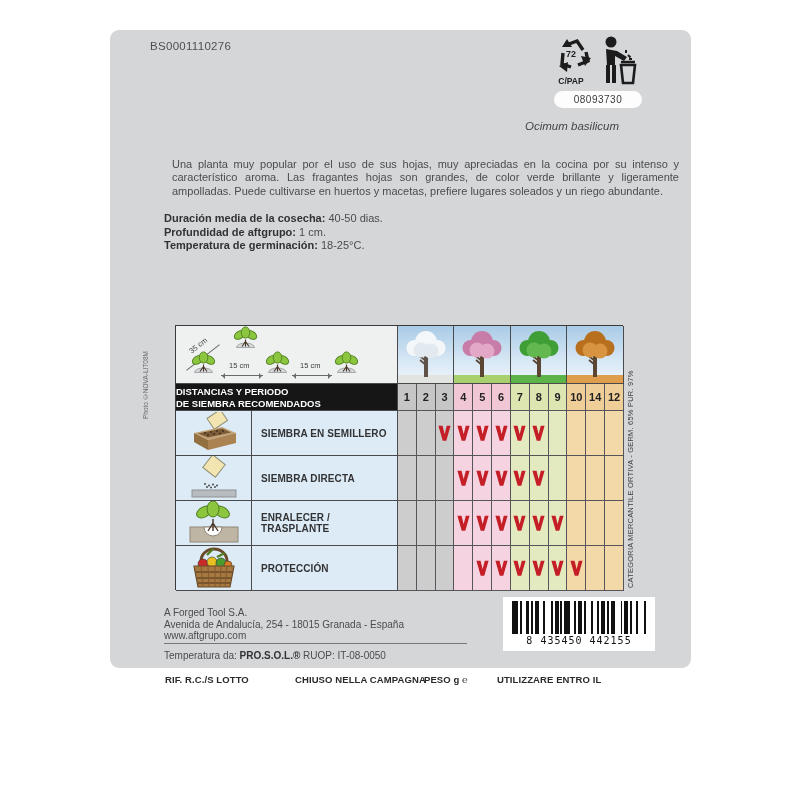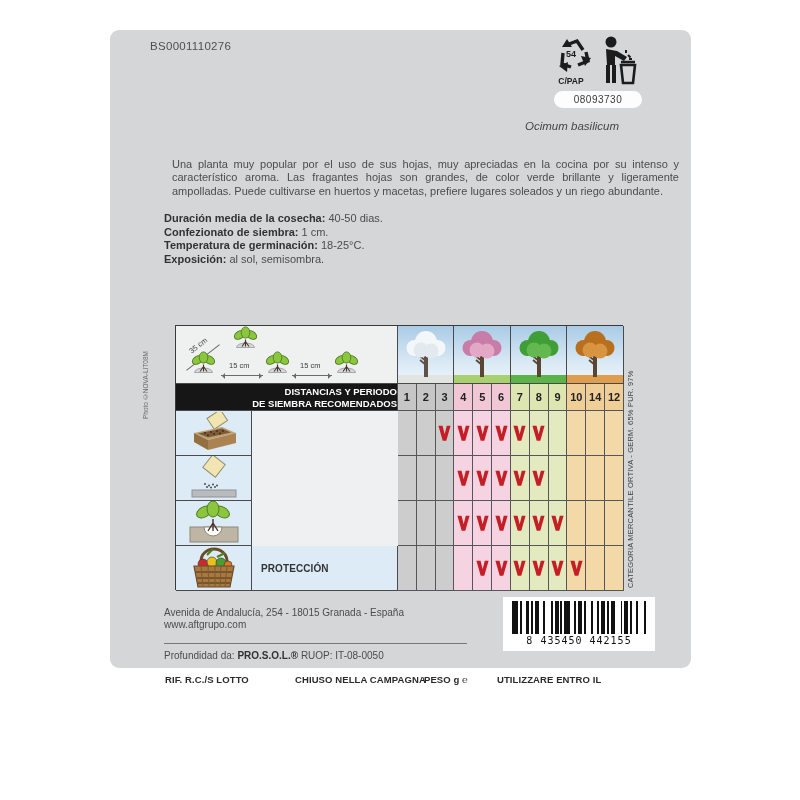--- a/index.html
+++ b/index.html
@@ -32,21 +32,21 @@
        grid-template-columns:76px 146px repeat(12,18.83px);
        grid-template-rows:58px 27px repeat(4,45px);
        border:1.5px solid #3a3a3c;background:#eef0f1;box-sizing:border-box;}
   .cal > div{box-sizing:border-box;}
   .dcell{grid-column:1/3;grid-row:1;position:relative;background:#eff1f1;border-right:1px solid #4a4a4c;border-bottom:1px solid #4a4a4c;overflow:hidden;}
   .season{position:relative;grid-row:1;border-right:1px solid #4a4a4c;border-bottom:1px solid #4a4a4c;
           background:linear-gradient(#a9cbe6,#d8e8f5 62%,#eef5fb);overflow:hidden;text-align:center;}
   .season svg{position:absolute;left:50%;top:3px;transform:translateX(-50%);}
   .ground{position:absolute;left:0;bottom:0;width:100%;height:8px;}
   .hcell{grid-column:1/3;grid-row:2;background:#161616;color:#ffffff;font-weight:bold;font-size:9.5px;
-         text-align:right;line-height:11.5px;padding-top:2px;border-bottom:1px solid #4a4a4c;border-right:1px solid #4a4a4c;}
+         text-align:left;line-height:11.5px;padding-top:2px;border-bottom:1px solid #4a4a4c;border-right:1px solid #4a4a4c;}
   .mcell{grid-row:2;display:flex;align-items:center;justify-content:center;font-size:11px;font-weight:bold;color:#222224;
          border-right:1px solid #55555a;border-bottom:1px solid #55555a;}
   .icell{grid-column:1;background:#dcebf5;display:flex;align-items:center;justify-content:center;
          border-right:1px solid #4a4a4c;border-bottom:1px solid #4a4a4c;}
   .lcell{grid-column:2;background:#dcebf5;display:flex;align-items:center;font-weight:bold;font-size:10px;color:#333335;
          padding-left:9px;border-right:1px solid #4a4a4c;border-bottom:1px solid #4a4a4c;letter-spacing:.1px;}
   .bcell{display:flex;align-items:center;justify-content:center;border-right:1px solid #55555a;border-bottom:1px solid #55555a;}
 
   .dlabel{position:absolute;font-size:7.5px;color:#3c3c3e;white-space:nowrap;}
   .rot35{left:12px;top:15px;transform:rotate(-38deg);}
@@ -96,21 +96,21 @@
         <path d="M14 8 L22 5 L28 14"></path>
         <path d="M31 16 L33 25 L23 29"></path>
         <path d="M16 31 L7 28 L8 17"></path>
       </g>
       <g fill="#1c1c1c">
         <polygon points="12,3 17,11 7,11"></polygon>
         <polygon points="36,22 30,30 26,20"></polygon>
         <polygon points="12,36 4,30 13,26"></polygon>
       </g>
     </svg>
-    <span class="loop-num">54</span>
+    <span class="loop-num">72</span>
     <span class="cpap">C/PAP</span>
   </div>
 
   <div class="abs tidyman">
     <svg width="42" height="52" viewBox="0 0 42 52">
       <g fill="#1c1c1c">
         <circle cx="14" cy="7" r="5.5"></circle>
         <path d="M9 14 L20 16 L30 22 L27 26 L18 21 L18 30 L10 30 Z"></path>
         <rect x="9" y="30" width="4" height="18"></rect>
         <rect x="15" y="30" width="4" height="18"></rect>
@@ -121,23 +121,22 @@
   </div>
 
   <div class="abs pill">08093730</div>
 
   <div class="abs latin">Ocimum basilicum</div>
 
   <p class="abs desc">Una planta muy popular por el uso de sus hojas, muy apreciadas en la cocina por su intenso y característico aroma. Las fragantes hojas son grandes, de color verde brillante y ligeramente ampolladas. Puede cultivarse en huertos y macetas, prefiere lugares soleados y un riego abundante.</p>
 
   <div class="abs specs">
     <div><b>Duración media de la cosecha:</b><span> 40-50 dias.</span></div>
-    <div><b>Confezionato de siembra:</b><span> 1 cm.</span></div>
+    <div><b>Profundidad de aftgrupo:</b><span> 1 cm.</span></div>
     <div><b>Temperatura de germinación:</b><span> 18-25°C.</span></div>
-    <div><b>Exposición:</b><span> al sol, semisombra.</span></div>
   </div>
 
 
   <div class="abs cal" id="cal">
     <div class="dcell">
       <span class="dlabel rot35">35 cm</span>
       <span class="dlabel l15a">15 cm</span>
       <span class="dlabel l15b">15 cm</span>
       <div class="darrow"></div>
       <div class="harrow a1"></div>
@@ -254,20 +253,21 @@
             <circle cx="18" cy="21" r=".9"></circle>
             <circle cx="24" cy="20" r=".9"></circle>
             <circle cx="30" cy="19" r=".9"></circle>
             <circle cx="36" cy="19" r=".9"></circle>
             <circle cx="27" cy="22" r=".9"></circle>
             <circle cx="33" cy="21.5" r=".9"></circle>
             <circle cx="21" cy="23" r=".9"></circle>
           </g>
   </svg>
       </div>
+      <div class="lcell" style="grid-row: 3;">SIEMBRA EN SEMILLERO</div>
       <div class="bcell" style="grid-area: 3 / 3; background: rgb(205, 205, 205);"></div>
       <div class="bcell" style="grid-area: 3 / 4; background: rgb(205, 205, 205);"></div>
       <div class="bcell" style="grid-area: 3 / 5; background: rgb(205, 205, 205);">
         <svg width="13" height="17" viewBox="0 0 16 19">
  <path d="M0.5 0 H5.6 L8.2 10.3 L10.8 0 H15.5 L10.2 18.5 H5.8 Z" fill="#c41e26"></path>
         </svg>
       </div>
       <div class="bcell" style="grid-area: 3 / 6; background: rgb(245, 211, 224);">
         <svg width="13" height="17" viewBox="0 0 16 19">
  <path d="M0.5 0 H5.6 L8.2 10.3 L10.8 0 H15.5 L10.2 18.5 H5.8 Z" fill="#c41e26"></path>
@@ -305,20 +305,21 @@
             <circle cx="22" cy="29.5" r=".9"></circle>
             <circle cx="26" cy="28.5" r=".9"></circle>
             <circle cx="30" cy="29.5" r=".9"></circle>
             <circle cx="20" cy="31" r=".9"></circle>
             <circle cx="24" cy="31.5" r=".9"></circle>
             <circle cx="28" cy="31" r=".9"></circle>
           </g>
    <rect x="5" y="34" width="44" height="7" fill="#b9bcbe" stroke="#8f9294" stroke-width="1"></rect>
   </svg>
       </div>
+      <div class="lcell" style="grid-row: 4;">SIEMBRA DIRECTA</div>
       <div class="bcell" style="grid-area: 4 / 3; background: rgb(205, 205, 205);"></div>
       <div class="bcell" style="grid-area: 4 / 4; background: rgb(205, 205, 205);"></div>
       <div class="bcell" style="grid-area: 4 / 5; background: rgb(205, 205, 205);"></div>
       <div class="bcell" style="grid-area: 4 / 6; background: rgb(245, 211, 224);">
         <svg width="13" height="17" viewBox="0 0 16 19">
  <path d="M0.5 0 H5.6 L8.2 10.3 L10.8 0 H15.5 L10.2 18.5 H5.8 Z" fill="#c41e26"></path>
         </svg>
       </div>
       <div class="bcell" style="grid-area: 4 / 7; background: rgb(245, 211, 224);">
         <svg width="13" height="17" viewBox="0 0 16 19">
@@ -349,20 +350,21 @@
    <rect x="3" y="26" width="48" height="15" fill="#beb5a4" stroke="#8f8778" stroke-width="1"></rect>
    <path d="M17 26 a9 9 0 0 0 18 0 Z" fill="#ffffff" stroke="#8f8778" stroke-width="1"></path>
    <path d="M26 18 V30 M26 22 L21 30 M26 22 L31 30" stroke="#473325" stroke-width="1.4" fill="none"></path>
    <g fill="#8cc63f" stroke="#4e7d20" stroke-width="1">
     <ellipse cx="17" cy="11" rx="8" ry="5" transform="rotate(-30 17 11)"></ellipse>
     <ellipse cx="35" cy="11" rx="8" ry="5" transform="rotate(30 35 11)"></ellipse>
     <ellipse cx="26" cy="8" rx="6" ry="8"></ellipse>
    </g>
         </svg>
       </div>
+      <div class="lcell" style="grid-row: 5;">ENRALECER / TRASPLANTE</div>
       <div class="bcell" style="grid-area: 5 / 3; background: rgb(205, 205, 205);"></div>
       <div class="bcell" style="grid-area: 5 / 4; background: rgb(205, 205, 205);"></div>
       <div class="bcell" style="grid-area: 5 / 5; background: rgb(205, 205, 205);"></div>
       <div class="bcell" style="grid-area: 5 / 6; background: rgb(245, 211, 224);">
         <svg width="13" height="17" viewBox="0 0 16 19">
  <path d="M0.5 0 H5.6 L8.2 10.3 L10.8 0 H15.5 L10.2 18.5 H5.8 Z" fill="#c41e26"></path>
         </svg>
       </div>
       <div class="bcell" style="grid-area: 5 / 7; background: rgb(245, 211, 224);">
         <svg width="13" height="17" viewBox="0 0 16 19">
@@ -443,25 +445,26 @@
         </svg>
       </div>
       <div class="bcell" style="grid-area: 6 / 13; background: rgb(243, 217, 168);"></div>
       <div class="bcell" style="grid-area: 6 / 14; background: rgb(243, 217, 168);"></div>
     </div>
 
   <div class="vtext photo-credit">Photo ©NOVA-LIT08M</div>
   <div class="vtext cat-note">CATEGORIA MERCANTILE ORTIVA - GERM. 65% PUR. 97%</div>
 
   <div class="abs addr">
+    <div>A Forged Tool S.A.</div>
     <div>Avenida de Andalucía, 254 - 18015 Granada - España</div>
     <div>www.aftgrupo.com</div>
   </div>
   <div class="abs divider"></div>
-  <div class="abs packer"><span>Profundidad da: </span><b>PRO.S.O.L.®</b><span> RUOP: IT-08-0050</span></div>
+  <div class="abs packer"><span>Temperatura da: </span><b>PRO.S.O.L.®</b><span> RUOP: IT-08-0050</span></div>
 
   <div class="abs barcode-box">
     <div class="bars" id="bars">
         <div style="width: 4.34783%; background: rgb(17, 17, 17);"></div>
         <div style="width: 1.44928%; background: rgb(255, 255, 255);"></div>
         <div style="width: 1.44928%; background: rgb(17, 17, 17);"></div>
         <div style="width: 2.89855%; background: rgb(255, 255, 255);"></div>
         <div style="width: 2.89855%; background: rgb(17, 17, 17);"></div>
         <div style="width: 1.44928%; background: rgb(255, 255, 255);"></div>
         <div style="width: 1.44928%; background: rgb(17, 17, 17);"></div>

